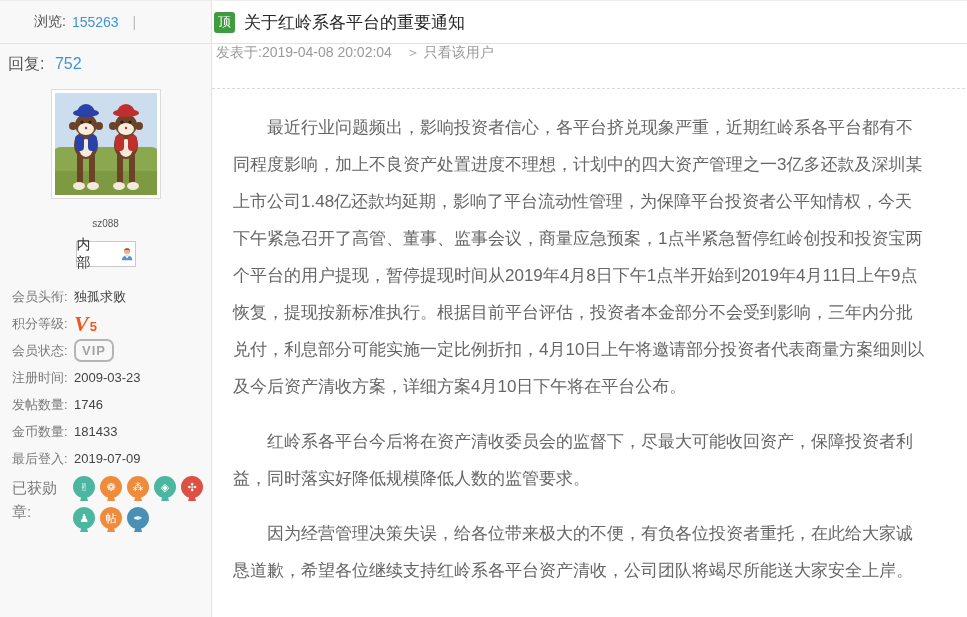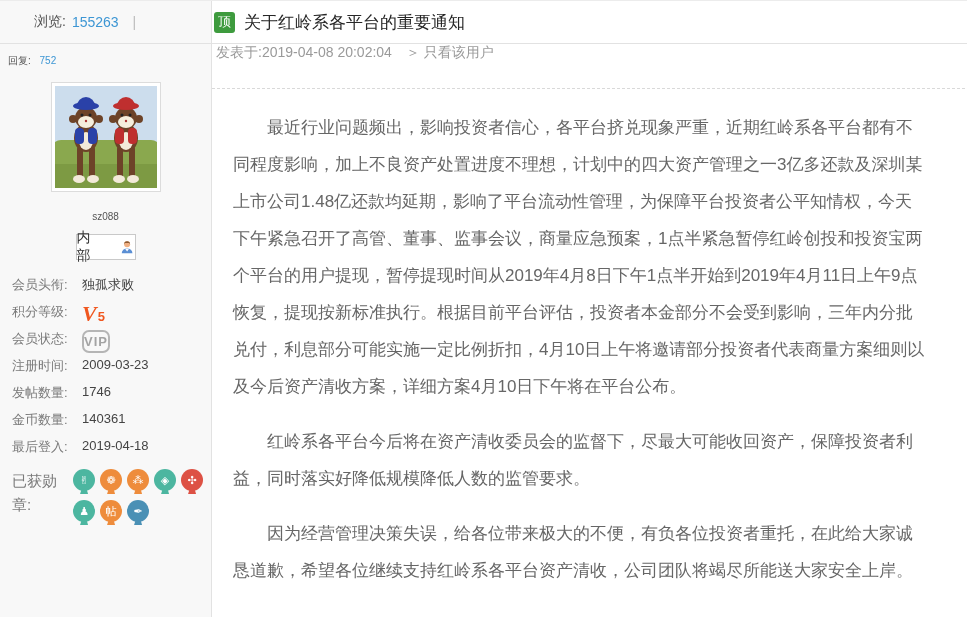--- a/index.html
+++ b/index.html
@@ -12,37 +12,37 @@
 
   
   .col-left{
     width:212px;min-width:212px;background:#f8f8f8;
     border-right:1px solid #e2e2e2;box-sizing:border-box;
   }
   .cell-header{height:43px;box-sizing:border-box;border-bottom:1px solid #e2e2e2;display:flex;align-items:center;}
   .col-left .cell-header{padding-left:34px;font-size:14px;color:#555;}
   .views-num{color:#3d96d4;margin-left:6px;}
   .views-divider{color:#bbb;margin-left:14px;}
-  .replies-row{padding:10px 0 0 8px;font-size:10px;color:#555;}
+  .replies-row{padding:10px 0 0 8px;font-size:16px;color:#555;}
   .replies-num{color:#3d96d4;margin-left:6px;}
 
   .avatar-wrap{margin:14px auto 0;width:110px;height:110px;background:#fff;border:1px solid #dcdcdc;box-sizing:border-box;padding:3px;}
   .avatar-wrap svg{display:block;}
   .username{ text-align:center;margin-top:19px;font-size:10px;color:#555;}
   .group-badge{
     margin:12px auto 0;width:60px;height:26px;border:1px solid #c9c9c9;background:#fff;
     display:flex;align-items:center;justify-content:center;gap:19px;font-size:14px;color:#333;box-sizing:border-box;
   }
   .fields{margin-top:16px;padding-left:12px;font-size:13px;}
-  .field-row{display:flex;align-items:flex-start;min-height:27px;gap:8px;}
+  .field-row{display:flex;align-items:center;min-height:27px;}
   .field-label{width:62px;color:#7a7a7a;}
   .field-value{color:#444;}
   .lv-v{font-family:"Liberation Serif","DejaVu Serif",serif;font-style:italic;font-weight:700;font-size:22px;color:#f0571f;line-height:1;}
   .lv-n{font-weight:700;font-size:13px;color:#f0571f;margin-left:1px;}
-  .vip-badge{display:inline-block;border:2px solid #b5b5b5;border-radius:7px;color:#a3a3a3;font-weight:700;font-size:13px;line-height:1;padding:3px 0;letter-spacing:1px;}
+  .vip-badge{display:inline-block;border:2px solid #b5b5b5;border-radius:7px;color:#a3a3a3;font-weight:700;font-size:13px;line-height:1;padding:3px 6px;letter-spacing:1px;}
   .medals-row{display:flex;padding-left:12px;margin-top:4px;}
   .medals-label{width:62px;color:#7a7a7a;font-size:15px;line-height:24px;}
   .medals{display:flex;flex-wrap:wrap;width:140px;gap:5px;row-gap:9px;}
   .medal{
     position:relative;width:22px;height:22px;border-radius:50%;color:#fff;font-size:11px;
     display:flex;align-items:center;justify-content:center;line-height:1;
   }
   .medal::after{
     content:"";position:absolute;bottom:-3px;left:7px;width:8px;height:4px;background:inherit;
     clip-path:polygon(15% 0,85% 0,100% 100%,0 100%);
@@ -160,25 +160,25 @@
       <div class="field-row">
         <span class="field-label">注册时间:</span>
         <span class="field-value">2009-03-23</span>
       </div>
       <div class="field-row">
         <span class="field-label">发帖数量:</span>
         <span class="field-value">1746</span>
       </div>
       <div class="field-row">
         <span class="field-label">金币数量:</span>
-        <span class="field-value">140361</span>
+        <span class="field-value">181433</span>
       </div>
       <div class="field-row">
         <span class="field-label">最后登入:</span>
-        <span class="field-value">2019-04-18</span>
+        <span class="field-value">2019-07-09</span>
       </div>
     </div>
 
     <div class="medals-row">
       <span class="medals-label">已获勋章:</span>
       <span class="medals">
           <span class="medal" style="background: rgb(76, 182, 160);">✌</span>
           <span class="medal" style="background: rgb(238, 140, 60);">❁</span>
           <span class="medal" style="background: rgb(238, 140, 60);">⁂</span>
           <span class="medal" style="background: rgb(76, 182, 160);">◈</span>

